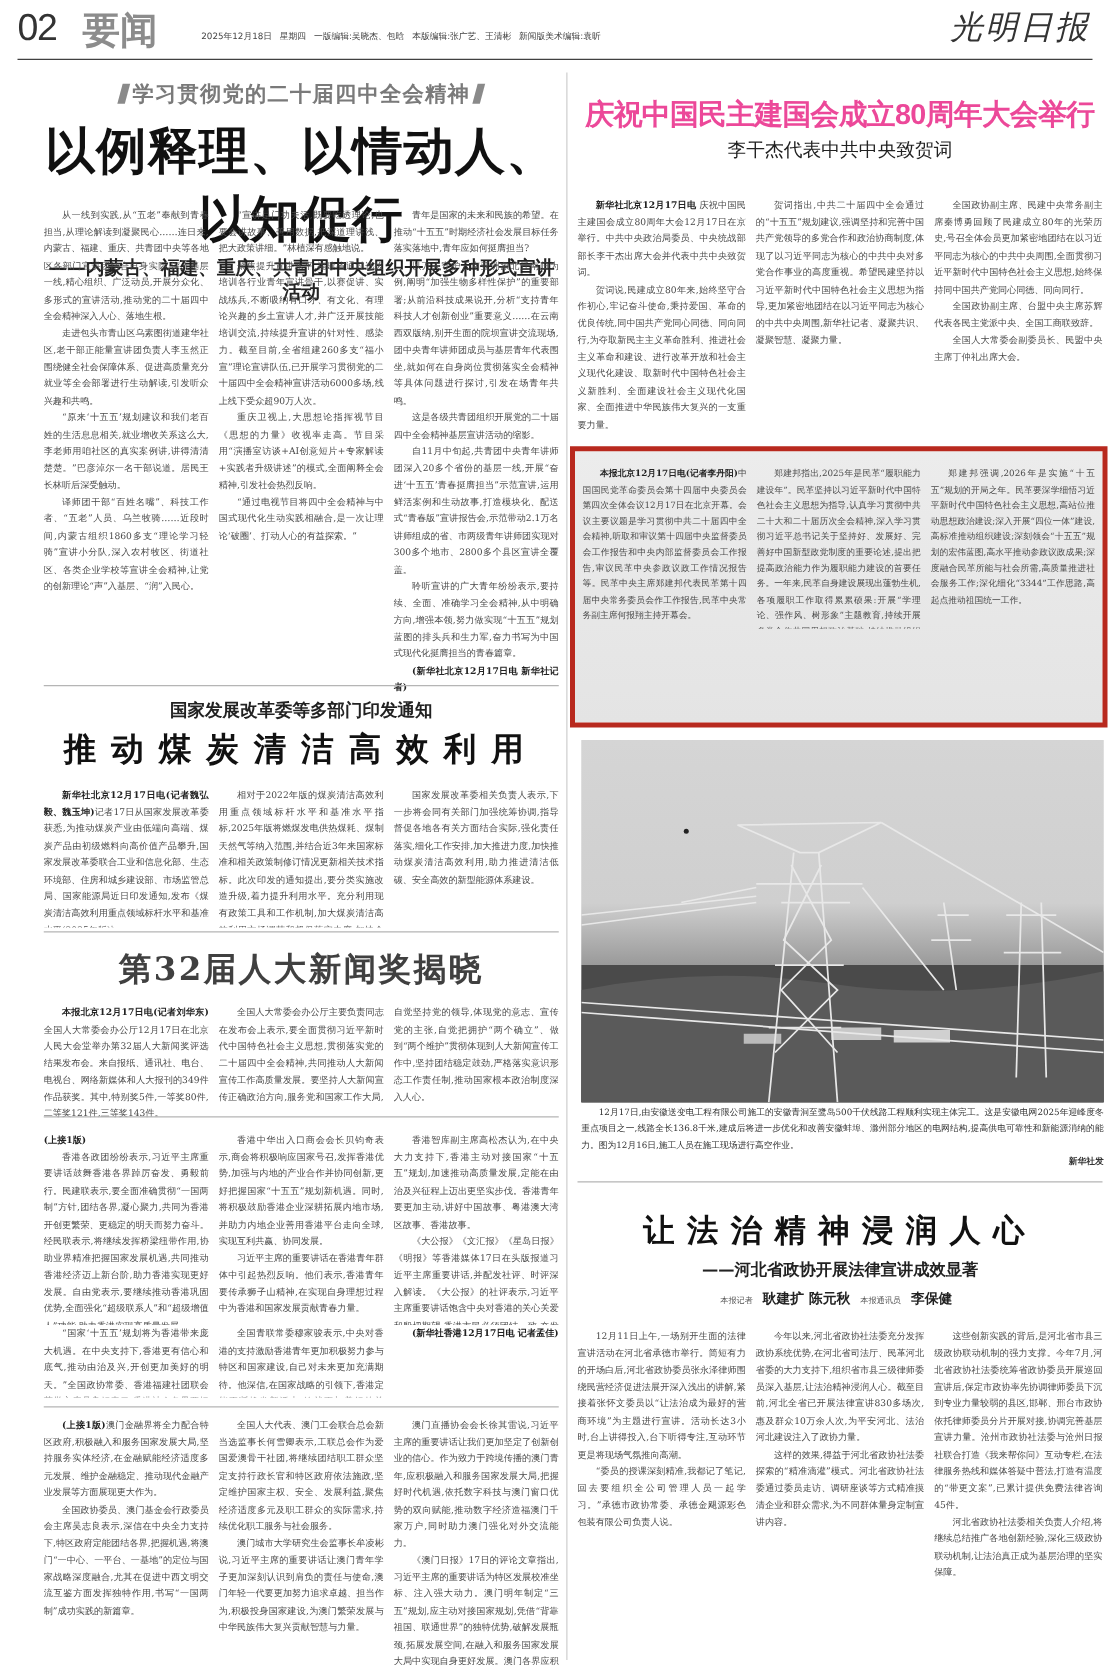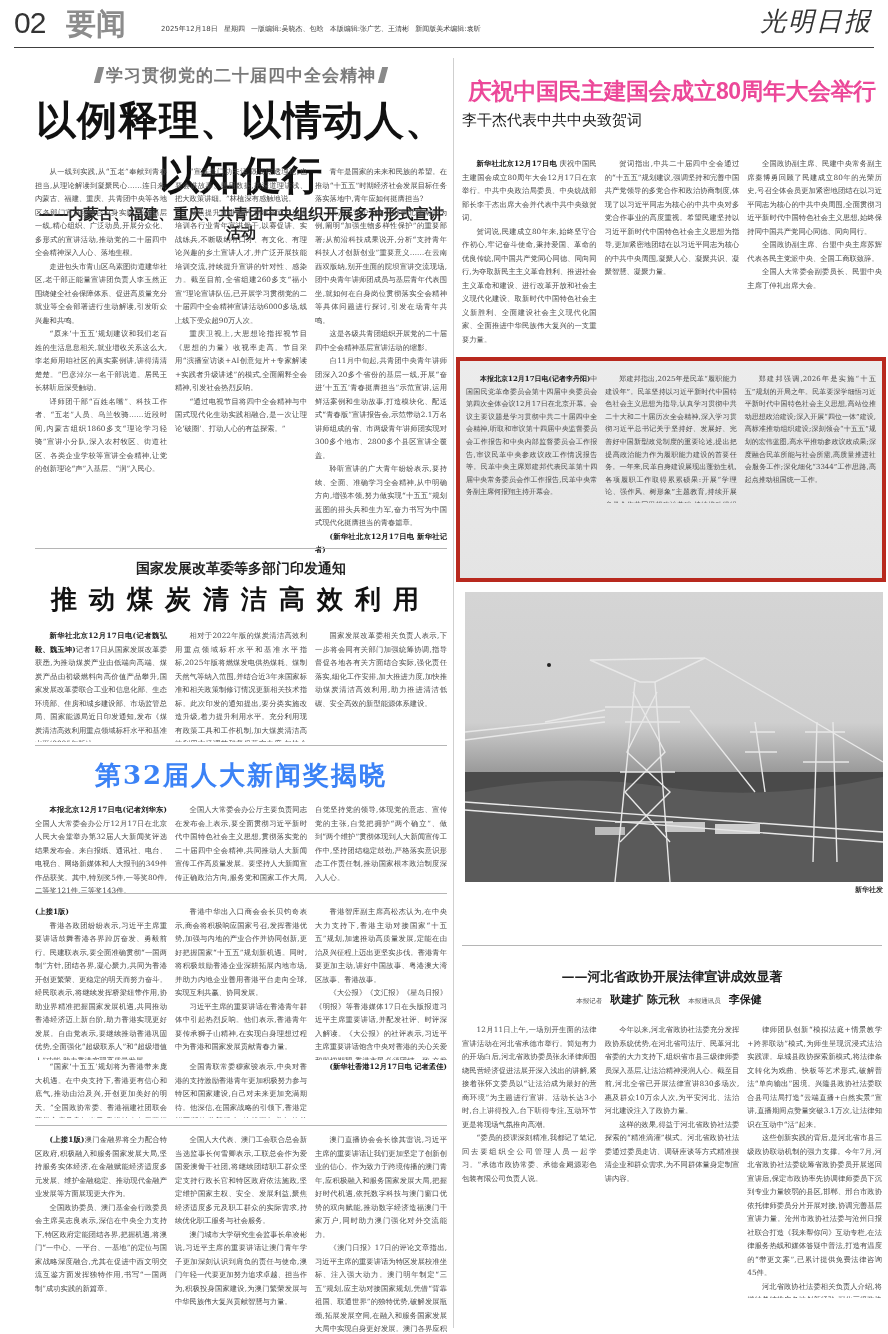--- a/index.html
+++ b/index.html
@@ -23,39 +23,39 @@
   .a1 { position: absolute; left: 35px; top: 60px; width: 412px; }
   .kicker { text-align: center; font-family: "DejaVu Sans", sans-serif; font-weight: bold; color: #7a7a7a; font-size: 17px; letter-spacing: 1px; margin-top: 4px; }
   .kicker .bar { display: inline-block; width: 6px; height: 16px; background: #8a8a8a; transform: skewX(-15deg); vertical-align: -2px; margin: 0 4px; }
   .a1 .h1 { text-align: center; font-family: "DejaVu Serif", serif; font-weight: bold; font-size: 40px; color: #111; margin-top: 6px; letter-spacing: 1px; }
   .a1 .sub { text-align: center; font-family: "DejaVu Sans", sans-serif; font-weight: bold; font-size: 15px; color: #222; margin-top: 2px; }
   .a1 .body { position: absolute; top: 105px; left: 0; width: 412px; height: 405px; overflow: hidden; }
 
   
   .a2 { position: absolute; left: 462px; top: 60px; width: 420px; }
   .a2 .h1 { text-align: center; font-family: Liberation Sans, sans-serif; font-weight: bold; font-size: 23px; color: #ec4899; margin-top: 16px; letter-spacing: -0.5px; }
-  .a2 .sub { text-align: left; font-family: "DejaVu Serif", serif; font-size: 15px; color: #222; margin-top: 4px; }
+  .a2 .sub { text-align: center; font-family: "DejaVu Serif", serif; font-size: 15px; color: #222; margin-top: 4px; }
   .a2 .body { position: absolute; top: 97px; left: 0; width: 420px; height: 250px; overflow: hidden; }
 
   
   .a3 { position: absolute; left: 456px; top: 357px; width: 430px; height: 225px; border: 4px solid #b8291e; background: linear-gradient(#ececec, #e4e4e4); padding: 0 6px; }
   .a3 .h1 { text-align: center; font-family: "DejaVu Serif", serif; font-weight: bold; font-size: 24px; color: #1a1a1a; margin-top: 18px; letter-spacing: 1px; }
   .a3 .body { margin-top: 12px; height: 130px; overflow: hidden; }
   .a3 .text { font-size: 7px; line-height: 12.6px; }
 
   
   .a4 { position: absolute; left: 35px; top: 560px; width: 412px; }
   .a4 .pre { text-align: center; font-family: "DejaVu Sans", sans-serif; font-size: 14px; font-weight: bold; color: #222; }
   .a4 .h1 { text-align: center; font-family: "DejaVu Serif", serif; font-weight: bold; font-size: 26px; letter-spacing: 12px; color: #111; margin-top: 4px; }
   .a4 .body { margin-top: 12px; height: 113px; overflow: hidden; }
   .sep { position: absolute; left: 35px; width: 412px; height: 1px; background: #b5b5b5; }
 
   
   .a5 { position: absolute; left: 35px; top: 758px; width: 412px; }
-  .a5 .h1 { text-align: center; font-family: "DejaVu Serif", serif; font-weight: bold; font-size: 26px; color: #3b82f6; letter-spacing: 2px; }
+  .a5 .h1 { text-align: center; font-family: "DejaVu Serif", serif; font-weight: bold; font-size: 26px; color: #404040; letter-spacing: 2px; }
   .a5 .body { margin-top: 10px; height: 100px; overflow: hidden; }
 
   
   .a6 { position: absolute; left: 35px; top: 905px; width: 412px; height: 155px; overflow: hidden; }
   .a6b { position: absolute; left: 35px; top: 1060px; width: 412px; height: 58px; overflow: hidden; }
   .a7 { position: absolute; left: 35px; top: 1160px; width: 412px; height: 172px; overflow: hidden; }
 
   
   .photo { position: absolute; left: 465px; top: 592px; width: 418px; height: 290px; overflow: hidden; background: linear-gradient(#d5d5d5 0%, #cfcfcf 45%, #9a9a9a 62%, #5c5c5c 80%, #3f3f3f 100%); }
   .photo svg { width: 100%; height: 100%; display: block; }
@@ -122,21 +122,21 @@
 
 <article class="a2">
   <h1 class="h1">庆祝中国民主建国会成立80周年大会举行</h1>
   <div class="sub">李干杰代表中共中央致贺词</div>
   <div class="body text cols3">
     <div>
       <p><span class="lead">新华社北京12月17日电</span> <span>庆祝中国民主建国会成立80周年大会12月17日在京举行。中共中央政治局委员、中央统战部部长李干杰出席大会并代表中共中央致贺词。</span></p>
       <p>贺词说,民建成立80年来,始终坚守合作初心,牢记奋斗使命,秉持爱国、革命的优良传统,同中国共产党同心同德、同向同行,为夺取新民主主义革命胜利、推进社会主义革命和建设、进行改革开放和社会主义现代化建设、取新时代中国特色社会主义新胜利、全面建设社会主义现代化国家、全面推进中华民族伟大复兴的一支重要力量。</p>
     </div>
     <div>
-      <p>贺词指出,中共二十届四中全会通过的“十五五”规划建议,强调坚持和完善中国共产党领导的多党合作和政治协商制度,体现了以习近平同志为核心的中共中央对多党合作事业的高度重视。希望民建坚持以习近平新时代中国特色社会主义思想为指导,更加紧密地团结在以习近平同志为核心的中共中央周围,凝聚人心、凝聚共识、凝聚智慧、凝聚力量。</p>
+      <p>贺词指出,中共二十届四中全会通过的“十五五”规划建议,强调坚持和完善中国共产党领导的多党合作和政治协商制度,体现了以习近平同志为核心的中共中央对多党合作事业的高度重视。希望民建坚持以习近平新时代中国特色社会主义思想为指导,更加紧密地团结在以习近平同志为核心的中共中央周围,新华社记者、凝聚共识、凝聚智慧、凝聚力量。</p>
     </div>
     <div>
       <p>全国政协副主席、民建中央常务副主席秦博勇回顾了民建成立80年的光荣历史,号召全体会员更加紧密地团结在以习近平同志为核心的中共中央周围,全面贯彻习近平新时代中国特色社会主义思想,始终保持同中国共产党同心同德、同向同行。</p>
       <p>全国政协副主席、台盟中央主席苏辉代表各民主党派中央、全国工商联致辞。</p>
       <p>全国人大常委会副委员长、民盟中央主席丁仲礼出席大会。</p>
     </div>
   </div>
 </article>
 
 <article class="a3">
@@ -248,40 +248,41 @@
       <path d="M0 140 L140 125 M0 148 L140 130"></path>
       <path d="M240 66 L418 170"></path>
       <path d="M290 130 L300 200 M285 140 L310 140 M280 160 L312 160"></path>
       <path d="M352 130 L348 270 M368 130 L372 270 M340 140 L380 140 M338 170 L384 170"></path>
       <path d="M0 210 L418 240 M0 218 L418 250"></path>
     </g>
     <circle cx="84" cy="73" r="2" fill="#222"></circle>
   </svg>
 </figure>
 <figcaption class="caption">
+  <p>12月17日,由安徽送变电工程有限公司施工的安徽青洞至鹭岛500千伏线路工程顺利实现主体完工。这是安徽电网2025年迎峰度冬重点项目之一,线路全长136.8千米,建成后将进一步优化和改善安徽蚌埠、滁州部分地区的电网结构,提高供电可靠性和新能源消纳的能力。图为12月16日,施工人员在施工现场进行高空作业。</p>
   <span class="credit">新华社发</span>
 </figcaption>
 
 <article class="a8">
   <div class="rule"></div>
+  <h1 class="h1">让法治精神浸润人心</h1>
   <div class="sub">——河北省政协开展法律宣讲成效显著</div>
   <div class="byline">
     <span>本报记者</span>
     <b>耿建扩  陈元秋</b>
     <span>本报通讯员</span>
     <b>李保健</b>
   </div>
   <div class="body text cols3">
     <div>
       <p>12月11日上午,一场别开生面的法律宣讲活动在河北省承德市举行。简短有力的开场白后,河北省政协委员张永泽律师围绕民营经济促进法展开深入浅出的讲解,紧接着张怀文委员以“让法治成为最好的营商环境”为主题进行宣讲。活动长达3小时,台上讲得投入,台下听得专注,互动环节更是将现场气氛推向高潮。</p>
       <p>“委员的授课深刻精准,我都记了笔记,回去要组织全公司管理人员一起学习。”承德市政协常委、承德金飓源彩色包装有限公司负责人说。</p>
     </div>
     <div>
       <p>今年以来,河北省政协社法委充分发挥政协系统优势,在河北省司法厅、民革河北省委的大力支持下,组织省市县三级律师委员深入基层,让法治精神浸润人心。截至目前,河北全省已开展法律宣讲830多场次,惠及群众10万余人次,为平安河北、法治河北建设注入了政协力量。</p>
       <p>这样的效果,得益于河北省政协社法委探索的“精准滴灌”模式。河北省政协社法委通过委员走访、调研座谈等方式精准摸清企业和群众需求,为不同群体量身定制宣讲内容。</p>
     </div>
     <div>
-      <p>律师团队创新“模拟法庭+情景教学+跨界联动”模式,为师生呈现沉浸式法治实践课。阜城县政协探索新模式,将法律条文转化为戏曲、快板等艺术形式,破解普法“单向输出”困境。兴隆县政协社法委联合县司法局打造“云端直播+自然实景”宣讲,直播期间点赞量突破3.1万次,让法律知识在互动中“活”起来。</p>
       <p>这些创新实践的背后,是河北省市县三级政协联动机制的强力支撑。今年7月,河北省政协社法委统筹省政协委员开展巡回宣讲后,保定市政协率先协调律师委员下沉到专业力量较弱的县区,邯郸、邢台市政协依托律师委员分片开展对接,协调完善基层宣讲力量。沧州市政协社法委与沧州日报社联合打造《我来帮你问》互动专栏,在法律服务热线和媒体答疑中普法,打造有温度的“带更文案”,已累计提供免费法律咨询45件。</p>
       <p>河北省政协社法委相关负责人介绍,将继续总结推广各地创新经验,深化三级政协联动机制,让法治真正成为基层治理的坚实保障。</p>
     </div>
   </div>
 </article>
 
 </body></html>

